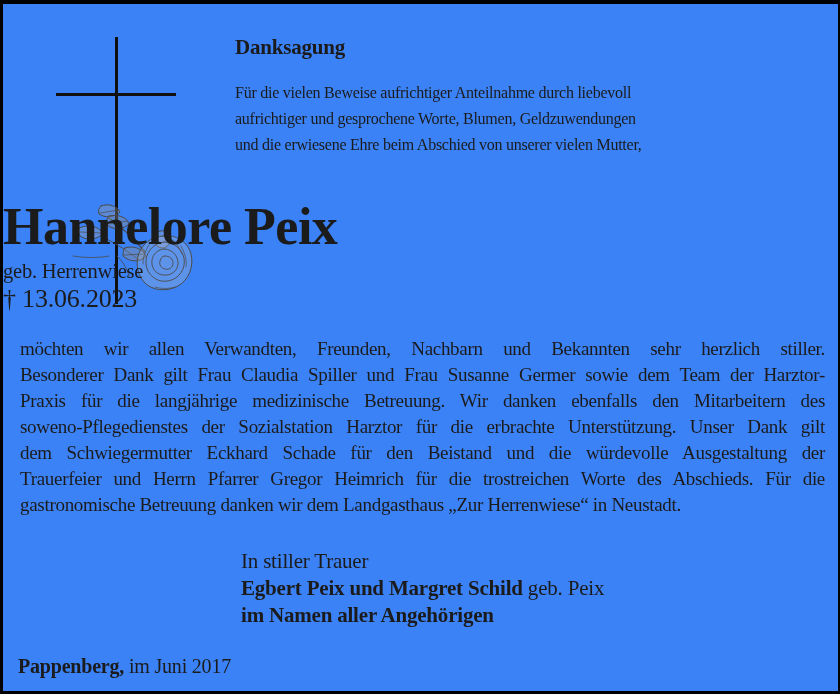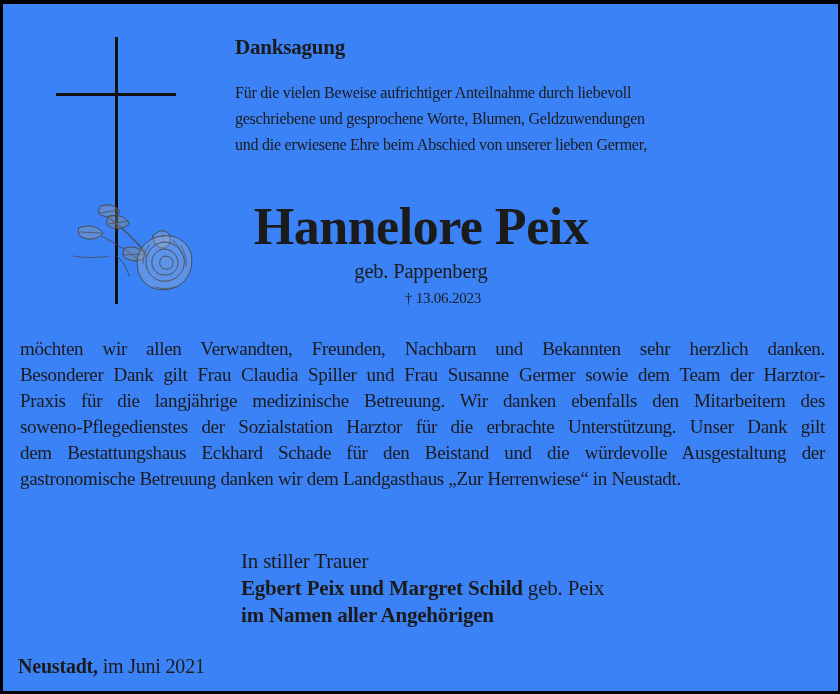--- a/index.html
+++ b/index.html
@@ -27,26 +27,26 @@
     position: absolute; left: 232px; top: 31px;
     font-size: 21px; font-weight: bold; line-height: 24px;
     letter-spacing: -0.2px; white-space: nowrap;
   }
   
   .intro { position: absolute; left: 232px; top: 76px; }
   .intro .line {
     font-size: 16px; line-height: 26px; letter-spacing: -0.25px; white-space: nowrap;
   }
   
-  .nameblock { position: absolute; left: 0; top: 196px; width: 836px; text-align: center; }
+  .nameblock { position: absolute; left: 0; top: 196px; width: 836px; text-align: left; }
   .nameblock .name {
     font-size: 52px; font-weight: bold; line-height: 54px; letter-spacing: -0.5px;
   }
   .nameblock .maiden { margin-top: 4px; font-size: 20.5px; line-height: 27px; letter-spacing: -0.2px; }
-  .nameblock .ddate  { font-size: 15px; line-height: 27px; letter-spacing: -0.2px; padding-left: 44px; }
+  .nameblock .ddate  { font-size: 26px; line-height: 27px; letter-spacing: -0.2px; }
   
   .thanks { position: absolute; left: 17px; top: 332px; width: 805px; }
   .thanks .jline {
     font-size: 19px; line-height: 26px; letter-spacing: -0.3px;
     text-align: justify; text-align-last: justify;
   }
   .thanks .jline.last { text-align: right; text-align-last: left; }
   
   .closing { position: absolute; left: 238px; top: 544px; }
   .closing .cline { font-size: 21px; line-height: 27px; letter-spacing: -0.2px; white-space: nowrap; }
@@ -98,44 +98,45 @@
       <path d="M116,50 C120,57 122,64 121,71" stroke-width="0.7"></path>
       <path d="M90,91 C96,93 104,93 110,91" stroke-width="0.7"></path>
       <path d="M108,44 C112,48 115,53 117,58" stroke-width="0.7"></path>
     </g>
   </svg>
 
   <div class="heading">Danksagung</div>
 
   <div class="intro">
     <div class="line">Für die vielen Beweise aufrichtiger Anteilnahme durch liebevoll</div>
-    <div class="line">geschriebene und gesprochene Worte, Blumen, Geldzuwendungen</div>
-    <div class="line">und die erwiesene Ehre beim Abschied von unserer lieben Germer,</div>
+    <div class="line">aufrichtiger und gesprochene Worte, Blumen, Geldzuwendungen</div>
+    <div class="line">und die erwiesene Ehre beim Abschied von unserer vielen Mutter,</div>
   </div>
 
   <div class="nameblock">
     <div class="name">Hannelore Peix</div>
-    <div class="maiden">geb. Pappenberg</div>
+    <div class="maiden">geb. Herrenwiese</div>
     <div class="ddate">† 13.06.2023</div>
   </div>
 
   <div class="thanks">
-    <div class="jline">möchten wir allen Verwandten, Freunden, Nachbarn und Bekannten sehr herzlich danken.</div>
+    <div class="jline">möchten wir allen Verwandten, Freunden, Nachbarn und Bekannten sehr herzlich stiller.</div>
     <div class="jline">Besonderer Dank gilt Frau Claudia Spiller und Frau Susanne Germer sowie dem Team der Harztor-</div>
     <div class="jline">Praxis für die langjährige medizinische Betreuung. Wir danken ebenfalls den Mitarbeitern des</div>
     <div class="jline">soweno-Pflegedienstes der Sozialstation Harztor für die erbrachte Unterstützung. Unser Dank gilt</div>
-    <div class="jline">dem Bestattungshaus Eckhard Schade für den Beistand und die würdevolle Ausgestaltung der</div>
+    <div class="jline">dem Schwiegermutter Eckhard Schade für den Beistand und die würdevolle Ausgestaltung der</div>
+    <div class="jline">Trauerfeier und Herrn Pfarrer Gregor Heimrich für die trostreichen Worte des Abschieds. Für die</div>
     <div class="jline last">gastronomische Betreuung danken wir dem Landgasthaus „Zur Herrenwiese“ in Neustadt.</div>
   </div>
 
   <div class="closing">
     <div class="cline">In stiller Trauer</div>
     <div class="cline">
       <span class="bold">Egbert Peix und Margret Schild</span><span> geb. Peix</span>
     </div>
     <div class="cline bold">im Namen aller Angehörigen</div>
   </div>
 
   <div class="footer">
-    <span class="bold">Neustadt,</span><span> im Juni 2021</span>
+    <span class="bold">Pappenberg,</span><span> im Juni 2017</span>
   </div>
 
 </div>
 
 </body></html>

